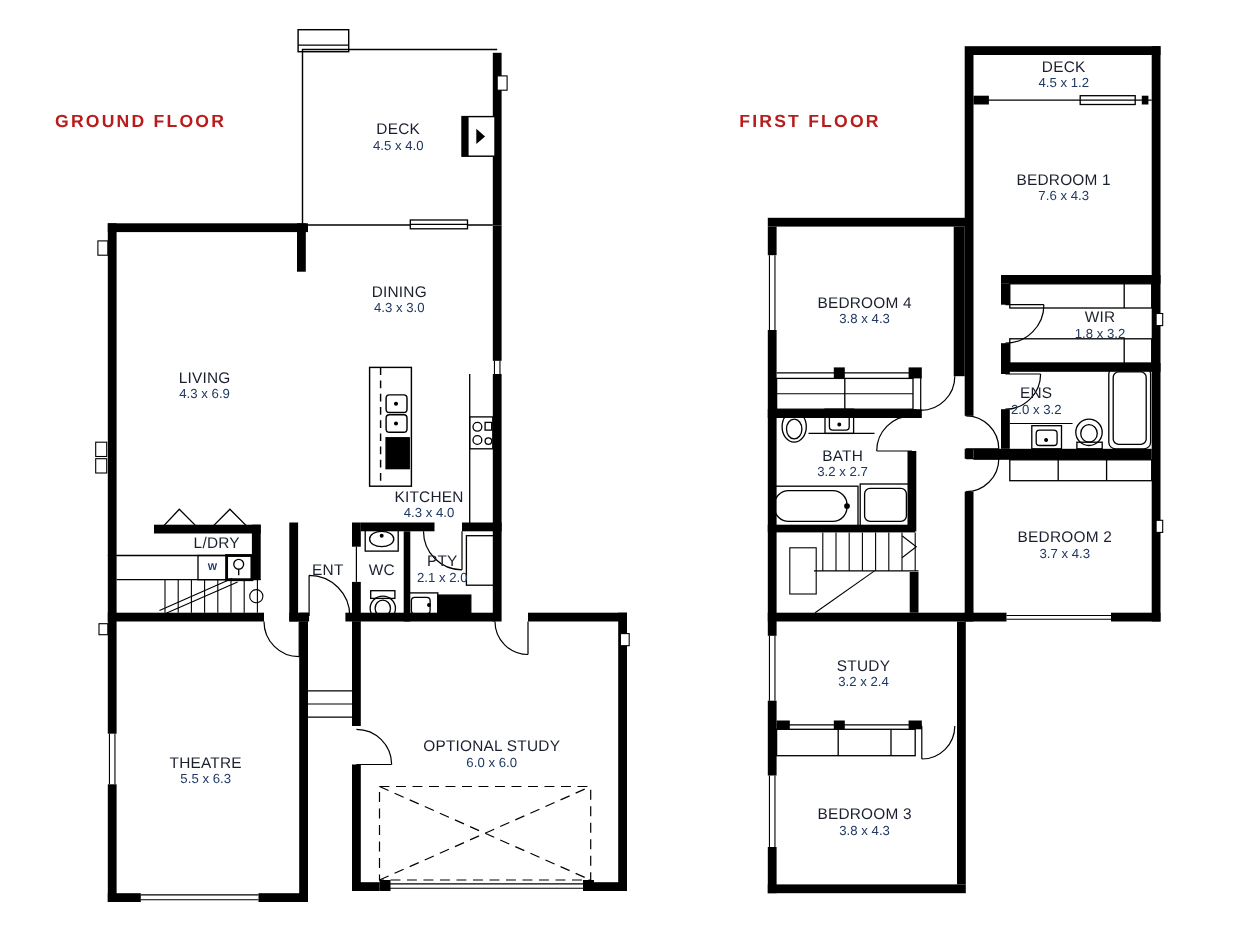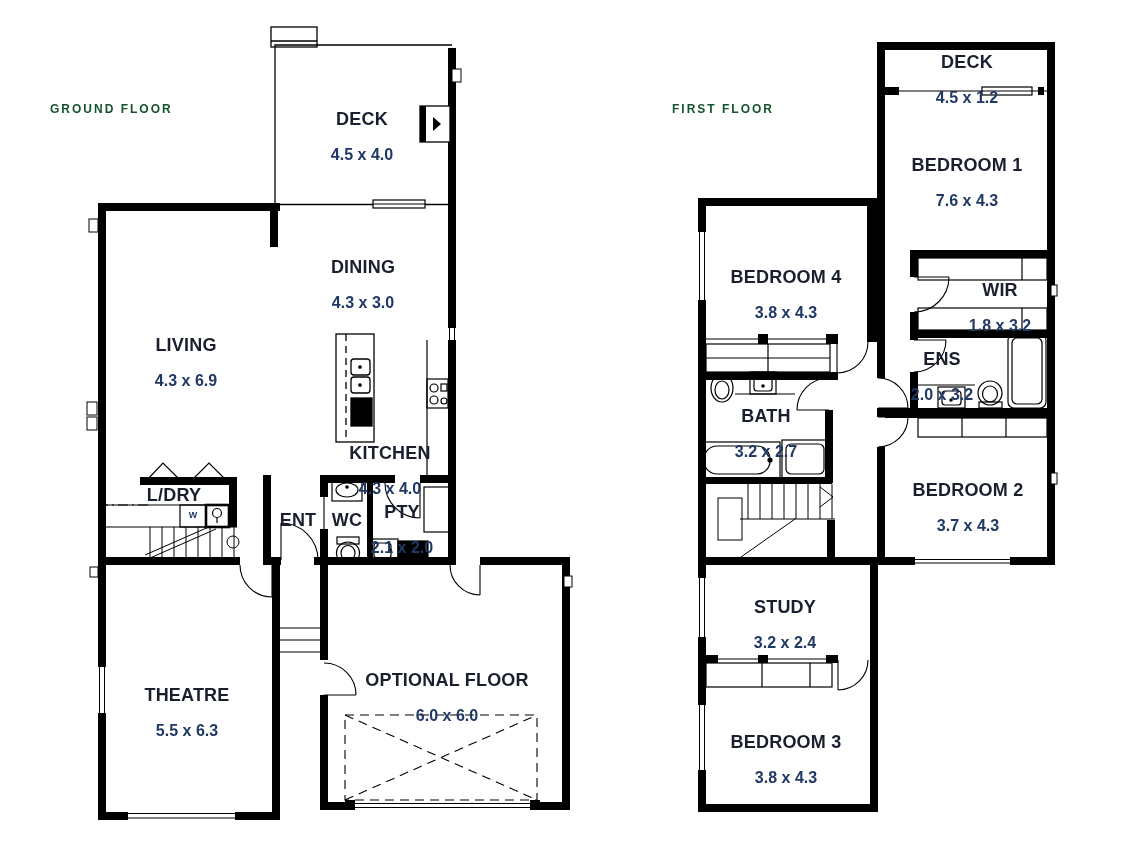--- a/index.html
+++ b/index.html
@@ -2,29 +2,29 @@
 <html><head>
 <meta charset="utf-8">
 <style>
   html,body{margin:0;padding:0;background:#ffffff;}
   .canvas{
     position:relative;width:1143px;height:862px;background:#ffffff;
     font-family:"Liberation Sans", sans-serif;overflow:hidden;
   }
   .plan-svg{position:absolute;left:0;top:0;}
   .floor-title{
-    position:absolute;font-size:12px;font-weight:700;letter-spacing:2px;
-    color:#14532d;white-space:nowrap;text-align:center;
+    position:absolute;font-size:16px;font-weight:700;letter-spacing:2px;
+    color:#b91c1c;white-space:nowrap;text-align:center;
   }
   .room-label{
     position:absolute;transform:translateX(-50%);text-align:center;
     white-space:nowrap;line-height:1.1;
   }
-  .room-name{font-size:18px;font-weight:700;color:#1a1f2e;letter-spacing:.2px;}
-  .room-dims{font-size:16px;font-weight:700;color:#1f3864;margin-top:16px;}
+  .room-name{font-size:14px;font-weight:400;color:#1a1f2e;letter-spacing:.2px;}
+  .room-dims{font-size:12px;font-weight:400;color:#1f3864;margin-top:1px;}
   .mini-label{
     position:absolute;transform:translateX(-50%);font-size:9px;font-weight:700;
     color:#1f3864;
   }
 </style>
 </head>
 <body>
 
 <div class="canvas">
 
@@ -344,39 +344,39 @@
   <div class="room-dims">4.3 x 3.0</div>
 </div>
 <div class="room-label" style="left:186px;top:336px">
   <div class="room-name">LIVING</div>
   <div class="room-dims">4.3 x 6.9</div>
 </div>
 <div class="room-label" style="left:390px;top:444px">
   <div class="room-name">KITCHEN</div>
   <div class="room-dims">4.3 x 4.0</div>
 </div>
-<div class="room-label" style="left:174px;top:486px">
+<div class="room-label" style="left:197px;top:486px">
   <div class="room-name">L/DRY</div>
 </div>
 <div class="room-label" style="left:298px;top:511px">
   <div class="room-name">ENT</div>
 </div>
 <div class="room-label" style="left:347px;top:511px">
   <div class="room-name">WC</div>
 </div>
 <div class="room-label" style="left:402px;top:503px">
   <div class="room-name">PTY</div>
   <div class="room-dims">2.1 x 2.0</div>
 </div>
 <div class="room-label" style="left:187px;top:686px">
   <div class="room-name">THEATRE</div>
   <div class="room-dims">5.5 x 6.3</div>
 </div>
 <div class="room-label" style="left:447px;top:671px">
-  <div class="room-name">OPTIONAL FLOOR</div>
+  <div class="room-name">OPTIONAL STUDY</div>
   <div class="room-dims">6.0 x 6.0</div>
 </div>
 <div class="mini-label" style="left:193px;top:510px">W</div>
 
 <div class="room-label" style="left:967px;top:53px">
   <div class="room-name">DECK</div>
   <div class="room-dims">4.5 x 1.2</div>
 </div>
 <div class="room-label" style="left:967px;top:156px">
   <div class="room-name">BEDROOM 1</div>

